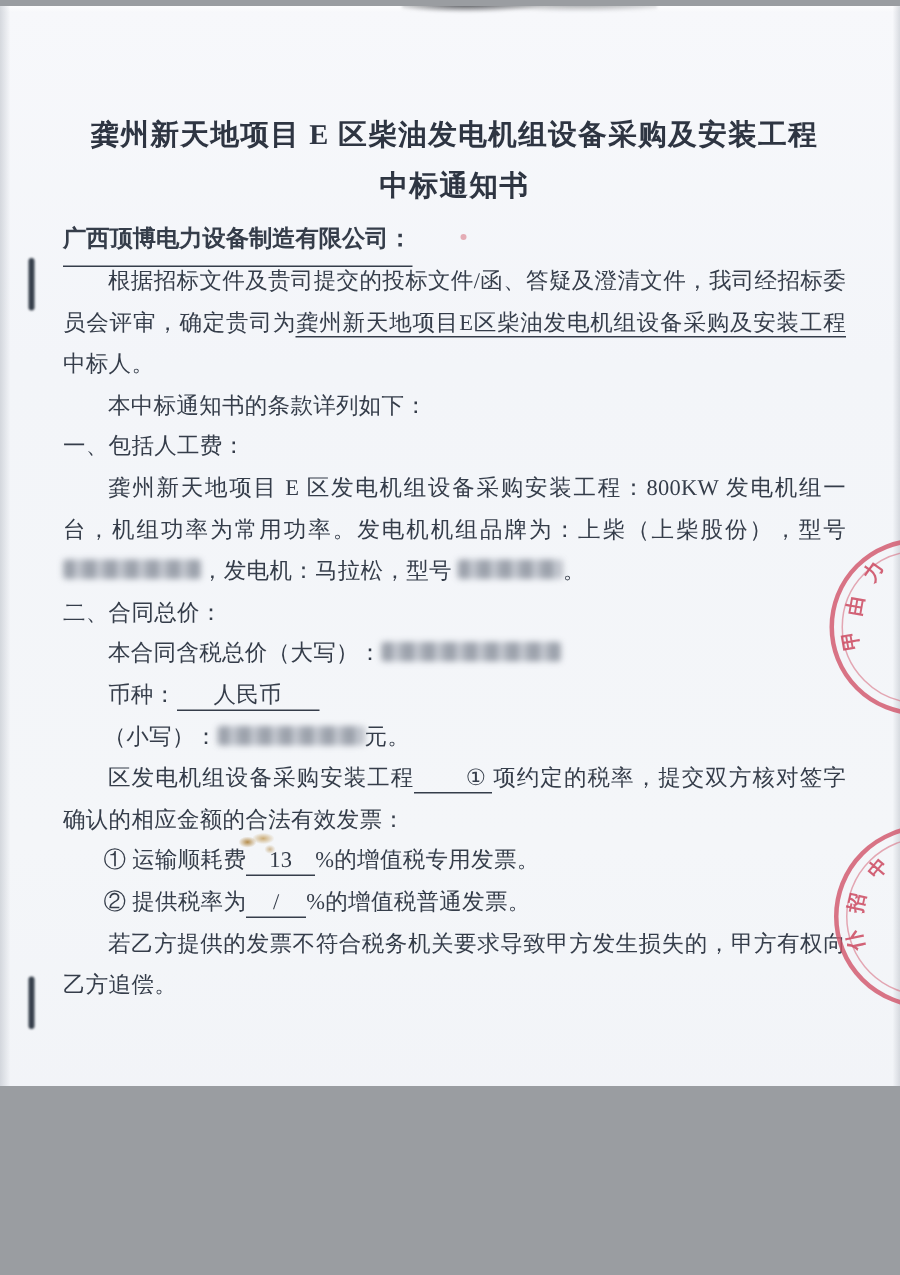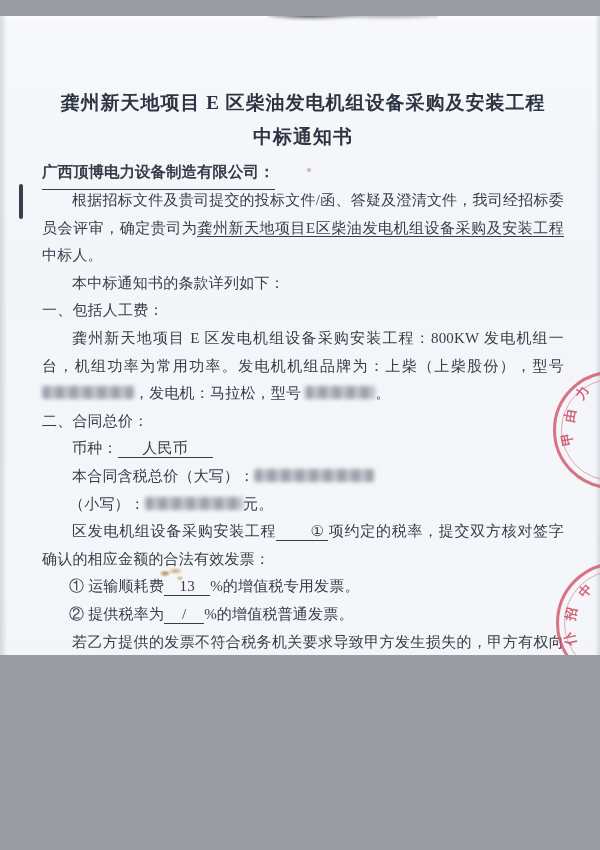--- a/index.html
+++ b/index.html
@@ -1,18 +1,18 @@
 <!DOCTYPE html>
 <html><head>
 <meta charset="utf-8">
 <style>
   * { margin:0; padding:0; box-sizing:border-box; }
   body { background:#9a9da1; font-family:"Liberation Serif","DejaVu Serif",serif; }
   .scan {
-    position:relative; width:600px; height:639px; margin:16px auto;
+    position:relative; width:600px; height:720px; margin:4px auto;
     background:#e4e6ea; overflow:hidden;
   }
   
   .paper {
     position:absolute; left:0; top:0; width:600px; height:800px;
     background:linear-gradient(180deg,#f7f8fb 0%,#f3f5f9 30%,#f4f6f9 70%,#f1f3f7 100%);
     border-bottom:1px solid #c6c9ce;
   }
   .edge-left { position:absolute; left:0; top:0; bottom:0; width:7px;
     background:linear-gradient(90deg, rgba(185,190,198,.55), rgba(185,190,198,0)); }
@@ -112,23 +112,23 @@
       <p class="para"><span>根据招标文件及贵司提交的投标文件/函、答疑及澄清文件，我司经招标委员会评审，确定贵司为</span><span class="u">龚州新天地项目E区柴油发电机组设备采购及安装工程</span><span>中标人。</span></p>
 
       <p class="para">本中标通知书的条款详列如下：</p>
 
       <div class="heading">一、包括人工费：</div>
 
       <p class="para"><span>龚州新天地项目 E 区发电机组设备采购安装工程：800KW 发电机组一台，机组功率为常用功率。发电机机组品牌为：上柴（上柴股份），型号 </span><span class="blur w92"></span><span>，发电机：马拉松，型号 </span><span class="blur w70"></span><span>。</span></p>
 
       <div class="heading">二、合同总价：</div>
 
+      <div class="line indent2"><span>本合同含税总价（大写）：</span><span class="blur w120"></span></div>
+
       <div class="line indent2"><span>币种：</span><span class="blank w95"><span>人民币</span></span></div>
-
-      <div class="line indent2"><span>本合同含税总价（大写）：</span><span class="blur w120"></span></div>
 
       <div class="line indent17"><span>（小写）：</span><span class="blur w98"></span><span>元。</span></div>
 
       <p class="para"><span>区发电机组设备采购安装工程</span><span class="blank w52"><span>①</span></span><span>项约定的税率，提交双方核对签字确认的相应金额的合法有效发票：</span></p>
 
       <div class="line indent17"><span>① 运输顺耗费</span><span class="blank w46"><i class="stain"></i><span>13</span></span><span>%的增值税专用发票。</span></div>
 
       <div class="line indent17"><span>② 提供税率为</span><span class="blank w40"><span>/</span></span><span>%的增值税普通发票。</span></div>
 
       <p class="para">若乙方提供的发票不符合税务机关要求导致甲方发生损失的，甲方有权向乙方追偿。</p>

